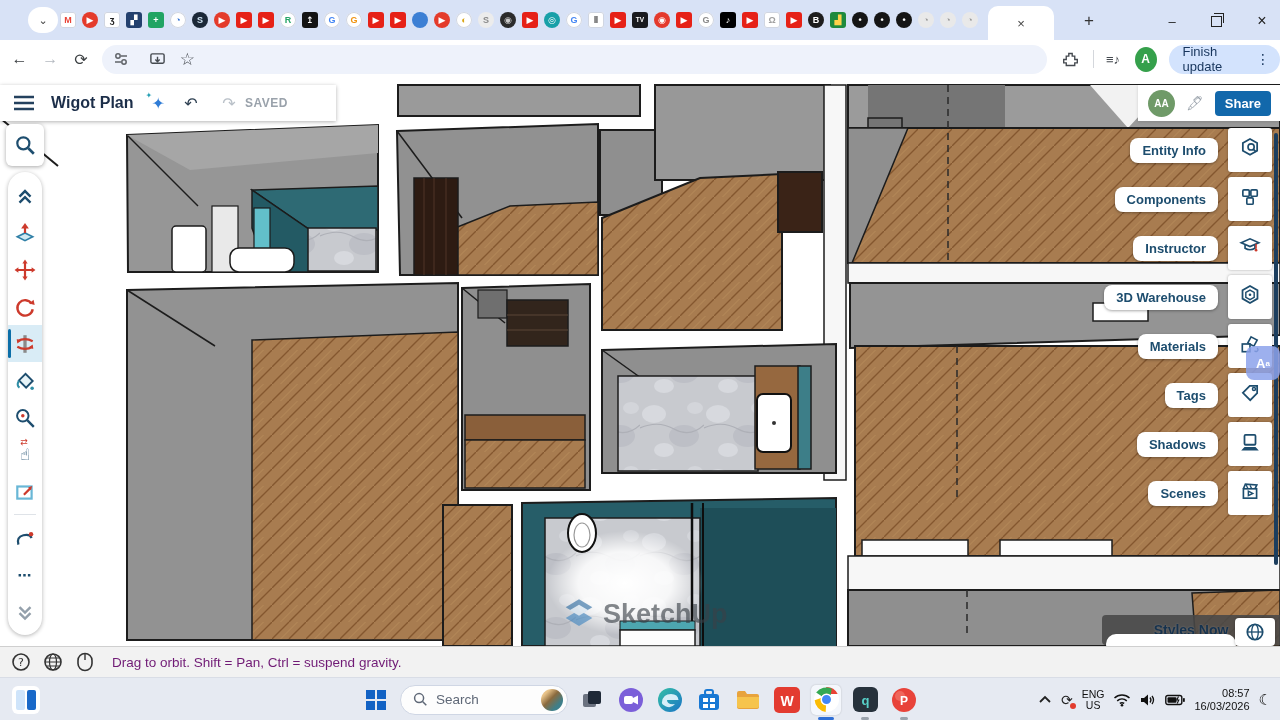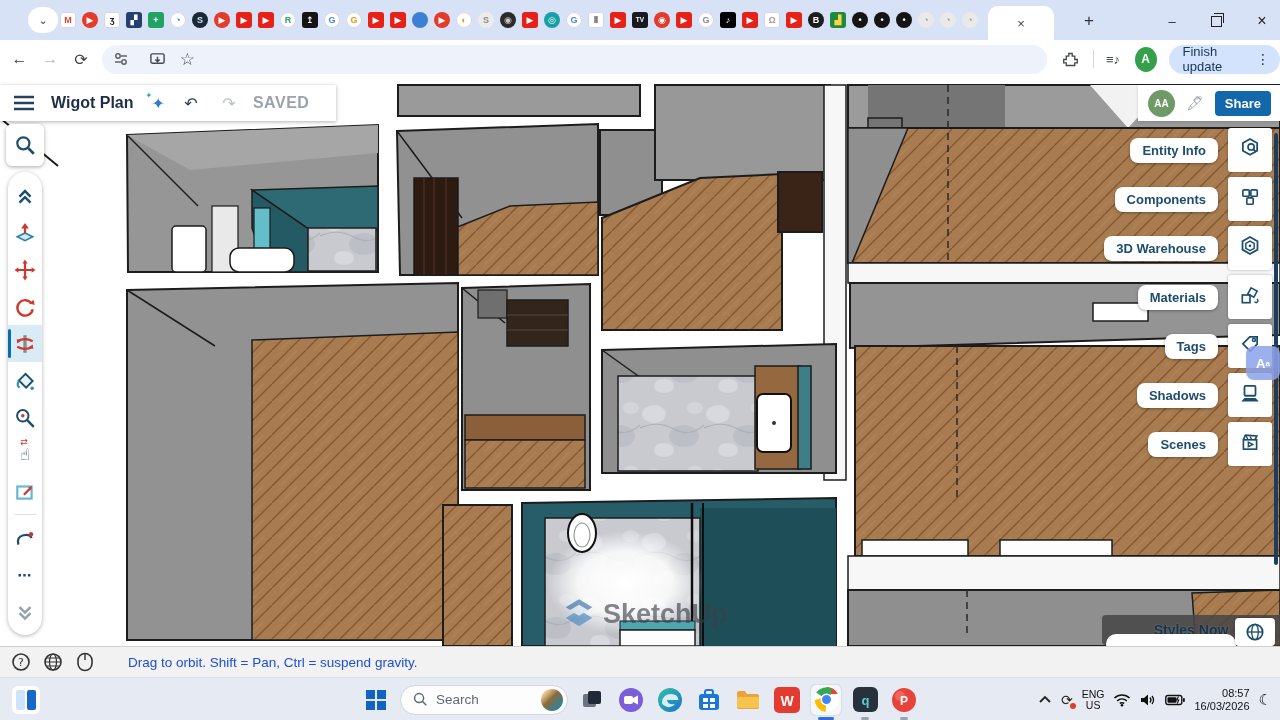--- a/index.html
+++ b/index.html
@@ -44,21 +44,21 @@
   #page{position:absolute;left:0;top:78px;width:1280px;height:568px;background:#fff;overflow:hidden;}
   #canvas{position:absolute;left:0;top:0;}
   #suheader{position:absolute;left:0;top:7px;width:336px;height:36px;background:#fff;
     box-shadow:0 1px 4px rgba(0,0,0,.3);display:flex;align-items:center;z-index:5;}
   #suheader .ham{width:22px;margin-left:13px;}
   #sutitle{font-size:16px;font-weight:bold;color:#1c2e49;margin-left:16px;}
   #sparkle{margin-left:18px;color:#2f7cd6;font-size:16px;position:relative;}
   #sparkle i{position:absolute;left:-6px;top:-3px;font-style:normal;font-size:8px;color:#27a0b5;}
   .hicon{width:24px;height:24px;display:flex;align-items:center;justify-content:center;margin-left:14px;font-size:16px;color:#2c3e50;}
   .hicon.disabled{color:#b9c0c8;}
-  #saved{margin-left:12px;font-size:16px;font-weight:bold;letter-spacing:.5px;color:#9aa2ab;}
+  #saved{margin-left:4px;font-size:12px;font-weight:bold;letter-spacing:.5px;color:#9aa2ab;}
   #topright{position:absolute;right:0;top:7px;width:142px;height:36px;background:#fff;display:flex;
     align-items:center;justify-content:flex-end;gap:11px;padding-right:9px;box-sizing:border-box;z-index:5;
     box-shadow:0 1px 3px rgba(0,0,0,.15);}
   #avatarAA{width:27px;height:27px;border-radius:50%;background:#6f9a68;color:#fff;font-size:10px;font-weight:bold;
     display:flex;align-items:center;justify-content:center;}
   #feather{color:#9aa2ab;font-size:14px;}
   #sharebtn{background:#1268ab;color:#fff;font-size:13px;font-weight:bold;border:none;border-radius:4px;
     padding:5px 10px;}
   
   #searchbox{position:absolute;left:6px;top:46px;width:38px;height:42px;background:#fff;border-radius:6px;
@@ -86,21 +86,21 @@
   #upgradepill{position:absolute;right:44px;top:556px;width:130px;height:20px;background:#fff;border-radius:10px;
     box-shadow:0 1px 2px rgba(0,0,0,.3);z-index:6;}
   #globebox{position:absolute;right:5px;top:540px;width:40px;height:28px;background:#fff;border-radius:4px;
     box-shadow:0 0 3px rgba(0,0,0,.3);display:flex;align-items:center;justify-content:center;z-index:7;}
   #watermark{position:absolute;left:563px;top:520px;display:flex;align-items:center;gap:8px;opacity:.62;z-index:4;}
   #watermark .wtext{font-size:27px;font-weight:bold;color:#3a4047;}
   
   #statusbar{position:absolute;left:0;top:646px;width:1280px;height:31px;background:#f2f2f2;
     border-top:1px solid #cfcfcf;display:flex;align-items:center;box-sizing:border-box;}
   .sicon{width:22px;height:22px;margin-left:10px;display:flex;align-items:center;justify-content:center;}
-  #hinttext{margin-left:32px;font-size:13.5px;color:#1d4ed8;}
+  #hinttext{margin-left:16px;font-size:13.5px;color:#701a75;}
   #measwrap{margin-left:auto;display:flex;align-items:center;gap:8px;margin-right:6px;}
   #measlabel{font-size:13px;color:#333;}
   #measinput{width:148px;height:18px;border:1px solid #8a8a8a;background:#fff;font-size:12px;}
   
   #taskbar{position:absolute;left:0;top:677px;width:1280px;height:43px;background:#e6eaf2;border-top:1px solid #d9dde6;box-sizing:border-box;}
   #widgets{position:absolute;left:12px;top:8px;width:28px;height:28px;border-radius:6px;background:#fff;
     display:flex;gap:2px;padding:4px;box-sizing:border-box;}
   #widgets i{flex:1;border-radius:2px;}
   #tbcenter{position:absolute;left:50%;top:0;height:43px;transform:translateX(-50%);display:flex;align-items:center;gap:9px;}
   .tbicon{width:30px;height:30px;display:flex;align-items:center;justify-content:center;position:relative;}
@@ -535,20 +535,31 @@
           <span class="rlabel">Components</span>
           <div class="rbox">
             <span><svg width="22" height="22" viewBox="0 0 20 20">
                 <rect x="3.5" y="3.5" width="5.8" height="5.8" rx="1" fill="none" stroke="#1d4d6e" stroke-width="1.5"></rect>
                 <rect x="10.8" y="3.5" width="5.8" height="5.8" rx="1" fill="none" stroke="#1d4d6e" stroke-width="1.5"></rect>
                 <rect x="7.1" y="10.8" width="5.8" height="5.8" rx="1" fill="none" stroke="#1d4d6e" stroke-width="1.5"></rect>
               </svg></span>
           </div>
         </div>
         <div class="rrow">
+          <span class="rlabel">Instructor</span>
+          <div class="rbox">
+            <span><svg width="22" height="22" viewBox="0 0 20 20">
+                <polygon points="2,7 10,3.5 18,7 10,10.5" fill="none" stroke="#1d4d6e" stroke-width="1.5"></polygon>
+                <path d="M5.5 8.8v3.2q4.5 2.8 9 0V8.8" fill="none" stroke="#1d4d6e" stroke-width="1.5"></path>
+                <line x1="15.5" y1="8" x2="15.5" y2="12.5" stroke="#cd3a2c" stroke-width="1.4"></line>
+                <circle cx="15.5" cy="13.8" r="1.2" fill="#cd3a2c"></circle>
+              </svg></span>
+          </div>
+        </div>
+        <div class="rrow">
           <span class="rlabel">3D Warehouse</span>
           <div class="rbox">
             <span><svg width="22" height="22" viewBox="0 0 20 20">
                 <path d="M10 1.8 16.8 5.7v7.6L10 17.2 3.2 13.3V5.7Z" fill="none" stroke="#1d4d6e" stroke-width="1.6"></path>
                 <path d="M10 5.5 13.8 7.7v4.4L10 14.3 6.2 12.1V7.7Z" fill="none" stroke="#1d4d6e" stroke-width="1.3"></path>
                 <circle cx="10" cy="9.8" r="1.2" fill="#1d4d6e"></circle>
               </svg></span>
           </div>
         </div>
         <div class="rrow">

